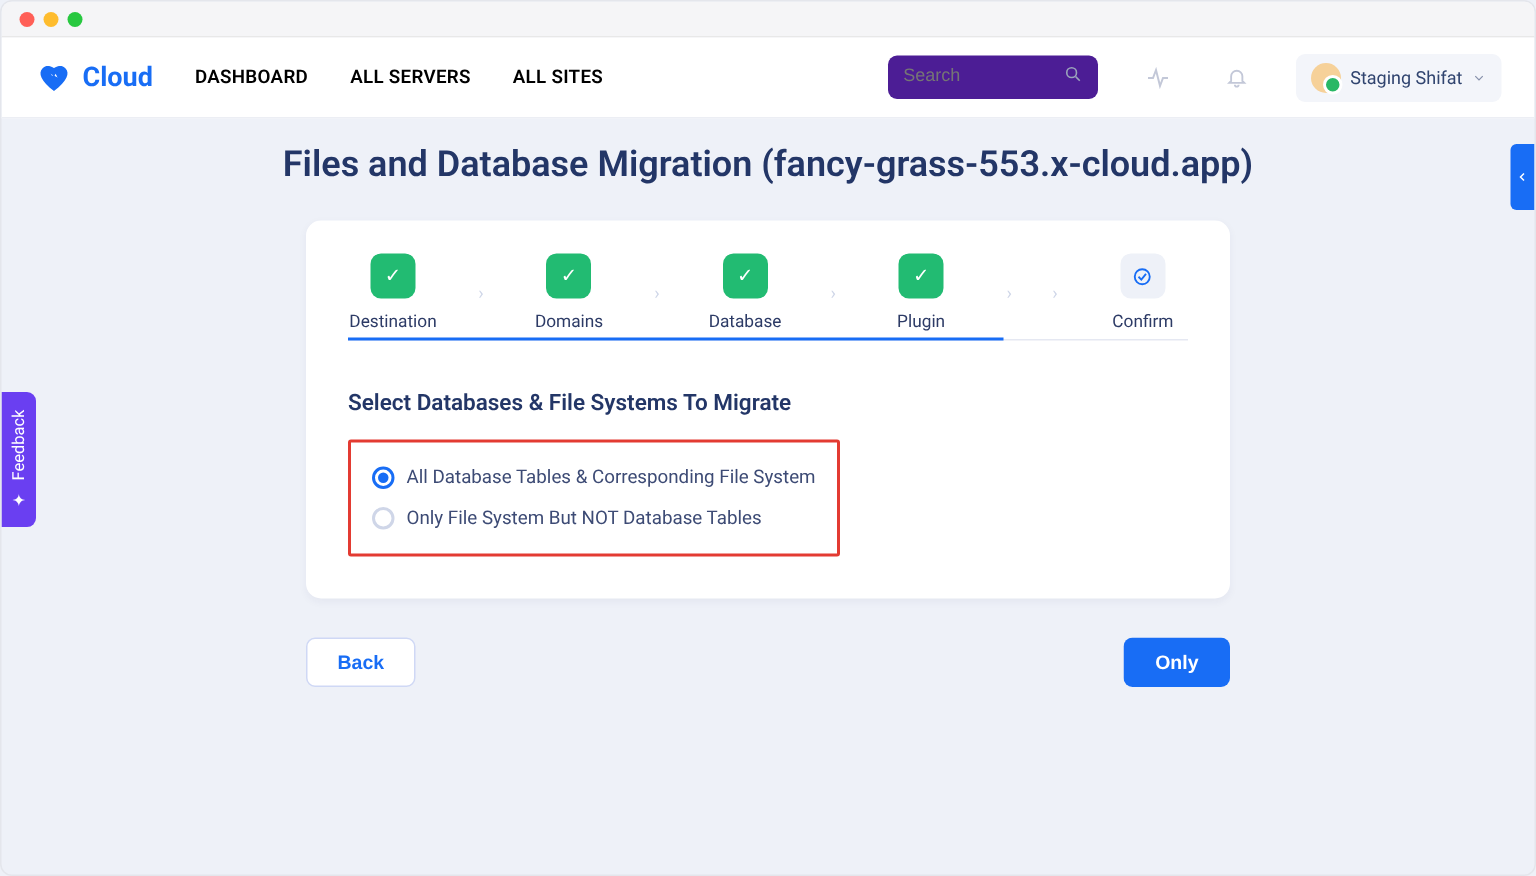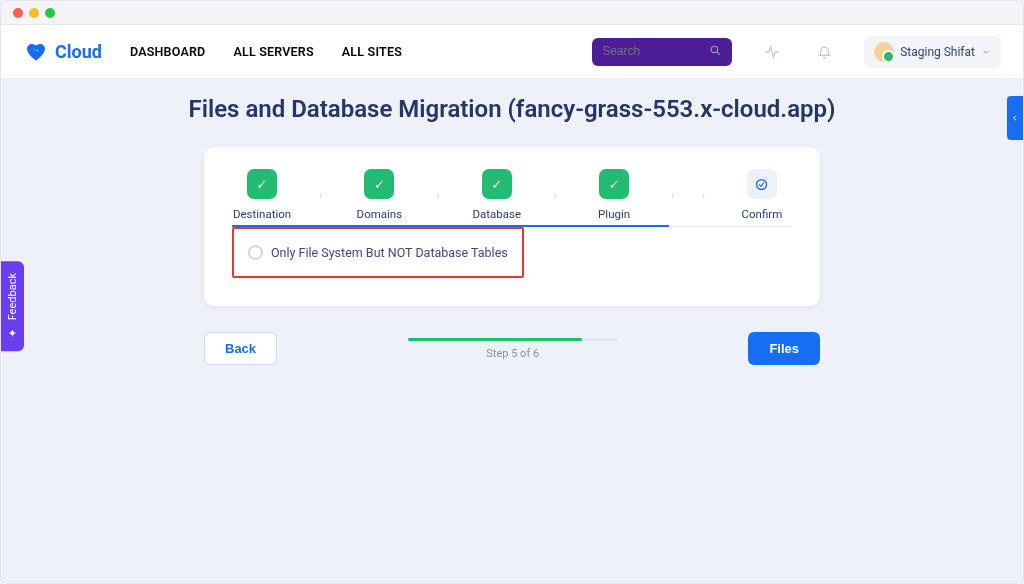--- a/index.html
+++ b/index.html
@@ -256,38 +256,39 @@
         <div class="stepbox pending">
           <svg width="15" height="15" viewBox="0 0 24 24" fill="none" stroke="#186df5" stroke-width="2">
             <circle cx="12" cy="12" r="8"></circle>
               <path d="M8 12 l3 3 l5 -6"></path>
           </svg>
         </div>
         <span class="steplabel">Confirm</span>
       </div>
     </div>
 
+    <h2 class="section-title">Select Databases &amp; File Systems To Migrate</h2>
 
     <div class="radio-group">
+      <label class="radio-row">
+        <span class="radio">
+            <span class="dotin"></span>
+          </span>
+        <span>All Database Tables &amp; Corresponding File System</span>
+      </label>
       <label class="radio-row">
         <span class="radio unchecked"></span>
         <span>Only File System But NOT Database Tables</span>
       </label>
     </div>
   </div>
 
   <div class="footer">
     <button class="btn outline">Back</button>
-    <div class="progress-wrap">
-      <div class="progress-track">
-          <div class="progress-fill"></div>
-        </div>
-      <div class="stepcount">Step 5 of 6</div>
-    </div>
-    <button class="btn primary">Files</button>
+    <button class="btn primary">Only</button>
   </div>
 
   <div class="feedback-tab">
     <span>✦</span>
     <span>Feedback</span>
   </div>
 
   <div class="side-handle">
     <svg width="8" height="8" viewBox="0 0 24 24">
       <path d="M15 5 L8 12 L15 19" fill="none" stroke="#fff" stroke-width="3"></path>

